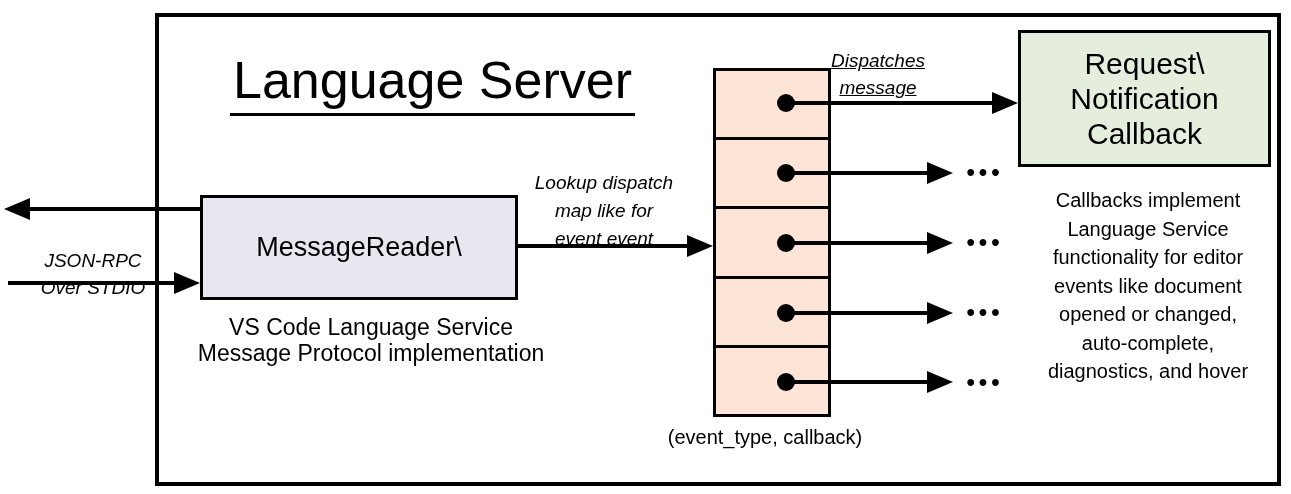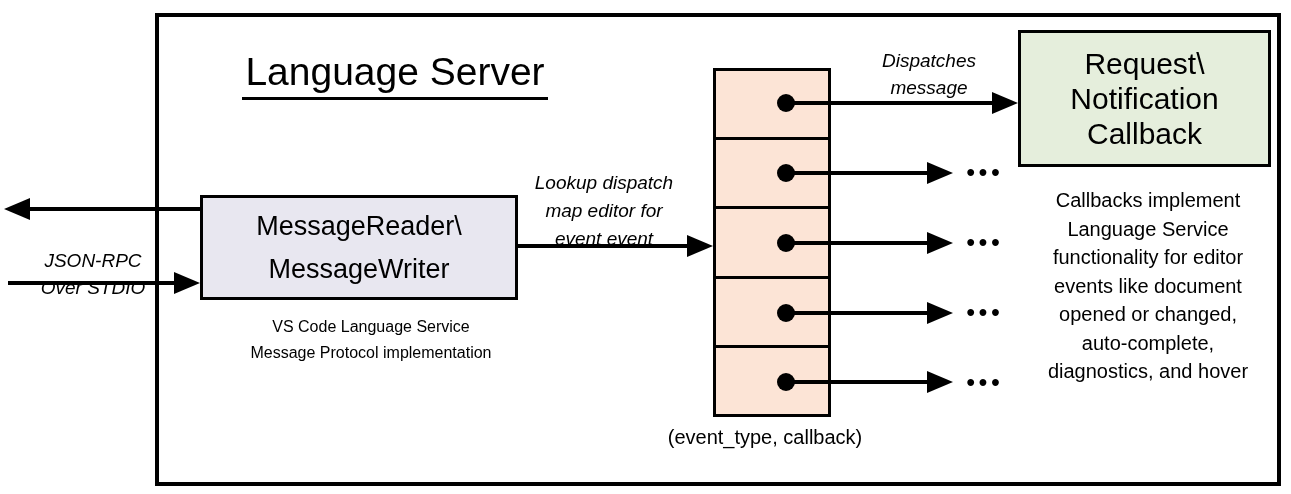--- a/index.html
+++ b/index.html
@@ -16,21 +16,21 @@
   .outer-box{
     left:155px;top:13px;width:1126px;height:473px;
     border:4px solid #000;
     box-sizing:border-box;
     background:#fff;
   }
 
   .diagram-title{
     left:230px;top:50px;width:330px;
     text-align:center;
-    font-size:39px;
+    font-size:52px;
     white-space:nowrap;
   }
   .diagram-title span{
     display:inline-block;
     border-bottom:3px solid #000;
     padding:0 3px 3px 3px;
   }
 
   .reader-box{
     left:200px;top:195px;width:318px;height:105px;
@@ -38,21 +38,21 @@
     border:3px solid #000;
     background:#e8e7f0;
     display:flex;flex-direction:column;
     align-items:center;justify-content:center;
     font-size:27px;line-height:43px;
     text-align:center;white-space:nowrap;
   }
   .reader-caption{
     left:195px;top:314px;width:352px;
     text-align:center;
-    font-size:16px;line-height:26px;
+    font-size:23px;line-height:26px;
     white-space:nowrap;
   }
 
   .callback-box{
     left:1018px;top:30px;width:253px;height:137px;
     box-sizing:border-box;
     border:3px solid #000;
     background:#e5eedc;
     display:flex;flex-direction:column;
     align-items:center;justify-content:center;
@@ -71,21 +71,21 @@
   .map-cell + .map-cell{border-top:3px solid #000;}
 
   .italic-label{
     font-style:italic;
     font-size:19px;line-height:27px;
     text-align:center;
     white-space:nowrap;
   }
   .io-label{left:33px;top:223px;width:120px;margin-top:24px;}
   .lookup-label{left:504px;top:169px;width:200px;line-height:28px;}
-  .dispatches-label{left:854px;top:47px;width:150px;}
+  .dispatches-label{left:803px;top:47px;width:150px;text-decoration:underline;}
 
   .map-caption{
     left:635px;top:424px;width:260px;
     text-align:center;
     font-size:20px;line-height:27px;
     white-space:nowrap;
   }
 
   .note-block{
     left:1018px;top:186px;width:260px;
@@ -120,30 +120,29 @@
     <span>Language Server</span>
   </div>
 
   <div class="abs italic-label io-label">
     <span style="display:block">JSON-RPC</span>
     <span style="display:block">Over STDIO</span>
   </div>
 
   <div class="abs reader-box">
     <span>MessageReader\</span>
-    <span>MessageWriter</span>
   </div>
   <div class="abs reader-caption">
     <span style="display:block">VS Code Language Service</span>
     <span style="display:block">Message Protocol implementation</span>
   </div>
 
   <div class="abs italic-label lookup-label">
     <span style="display:block">Lookup dispatch</span>
-    <span style="display:block">map editor for</span>
+    <span style="display:block">map like for</span>
     <span style="display:block">event event</span>
   </div>
 
   <div class="abs dispatch-map">
     <div class="map-cell"></div>
     <div class="map-cell"></div>
     <div class="map-cell"></div>
     <div class="map-cell"></div>
     <div class="map-cell"></div>
   </div>

